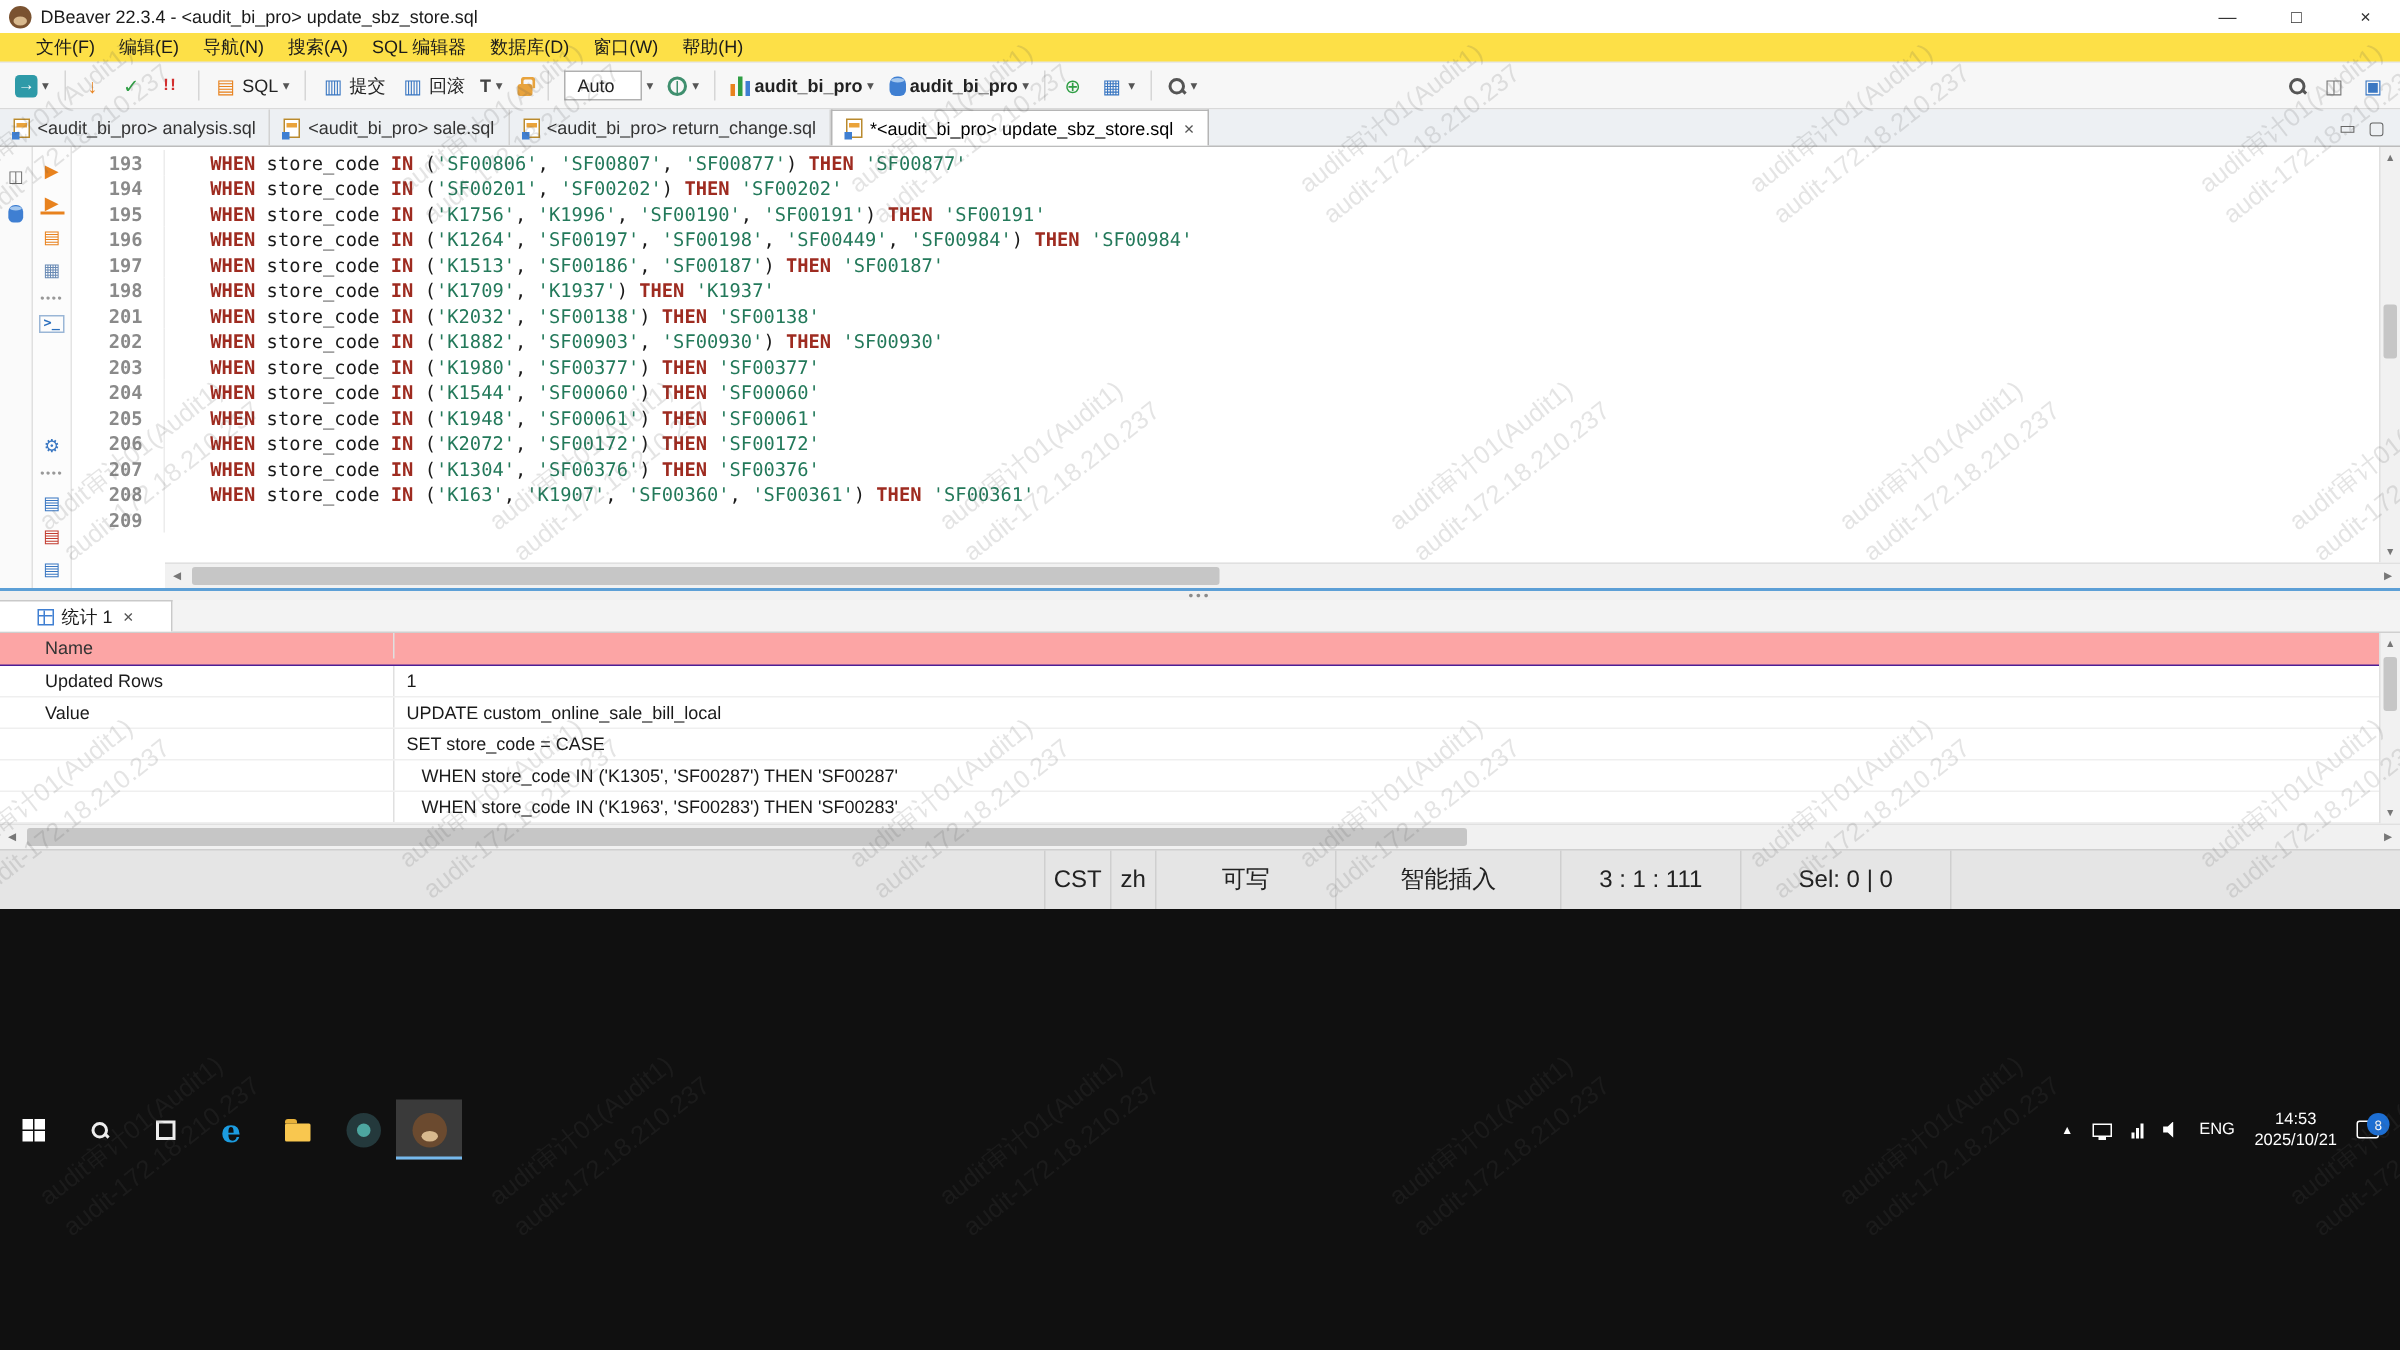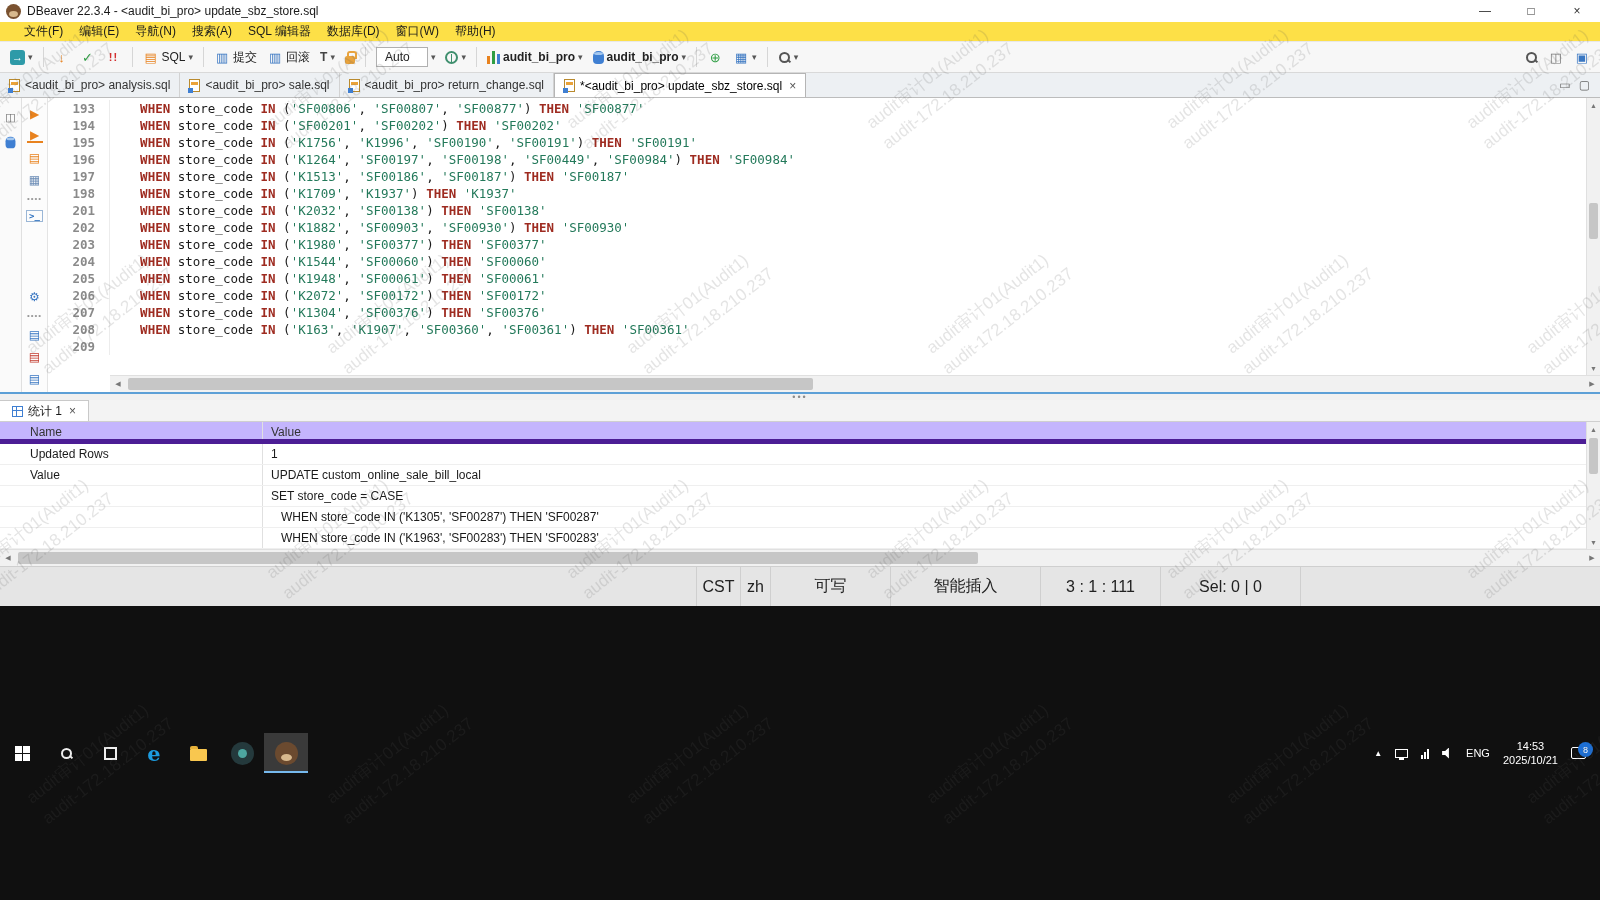--- a/index.html
+++ b/index.html
@@ -92,26 +92,26 @@
   .hthumb { position:absolute; top:2px; bottom:2px; background:#c6c6c6; border-radius:2px; }
   .editor-hscroll { margin-left:62px; }
 
   
   .sash { height:8px; background:#f0f0f0; border-top:2px solid #5c9fd6; flex:none; display:flex; align-items:center; justify-content:center; }
   .sash .dots { color:#8a8a8a; font-size:9px; letter-spacing:2px; line-height:4px; }
 
   
   .panel { flex:none; display:flex; flex-direction:column; background:#fff; }
   .panel-tabs { height:22px; background:#f3f3f3; border-bottom:1px solid #cfcfcf; display:flex; align-items:stretch; flex:none; }
-  .panel-tab { display:flex; align-items:center; gap:5px; padding:0 12px; background:#fff; border-right:1px solid #c9c9c9; border-top:1px solid #c9c9c9; }
+  .panel-tab { display:flex; align-items:center; gap:5px; padding:0 25px; background:#fff; border-right:1px solid #c9c9c9; border-top:1px solid #c9c9c9; }
   .grid-ic { width:11px; height:11px; border:1px solid #3f7fd2; position:relative; }
   .grid-ic::before { content:""; position:absolute; left:0; right:0; top:3px; height:1px; background:#3f7fd2; }
   .grid-ic::after { content:""; position:absolute; top:0; bottom:0; left:3px; width:1px; background:#3f7fd2; }
   .panel-grid { flex:1; position:relative; overflow:hidden; }
-  .grid-header { height:22px; display:flex; border-bottom:5px solid #4c1d95; background:#c4b5fd; color:#333; }
+  .grid-header { height:22px; display:flex; border-bottom:1px solid #4c1d95; background:#fca5a5; color:#333;flex-direction:column; }
   .cell-name { width:263px; flex:none; padding:3px 6px 0 30px; border-right:1px solid #e0e0e0; white-space:nowrap; overflow:hidden; }
   .cell-value { flex:1; padding:3px 6px 0 8px; white-space:pre; overflow:hidden; }
   .grid-row { height:21px; display:flex; border-bottom:1px solid #efefef; }
   .grid-vscroll { position:absolute; top:0; bottom:0; right:0; width:14px; background:#f1f1f1; border-left:1px solid #e0e0e0; }
   .grid-vscroll .arr { position:absolute; left:0; right:0; height:14px; display:flex; align-items:center; justify-content:center; font-size:7px; color:#777; }
 
   
   .statusbar { height:40px; background:#e5e5e5; border-top:1px solid #cfcfcf; display:flex; align-items:center; flex:none; font-size:16px; color:#222; }
   .status-fill { flex:1; }
   .status-seg { border-left:1px solid #cfcfcf; height:100%; display:flex; align-items:center; justify-content:center; padding:0 4px; white-space:nowrap; }

